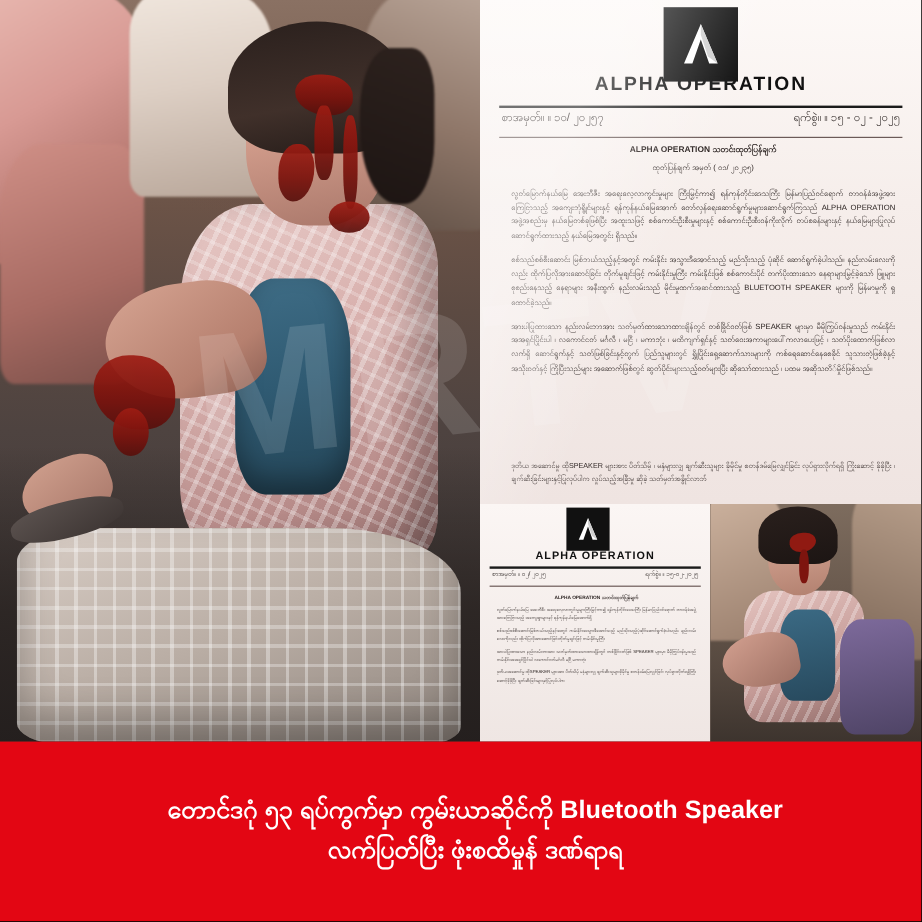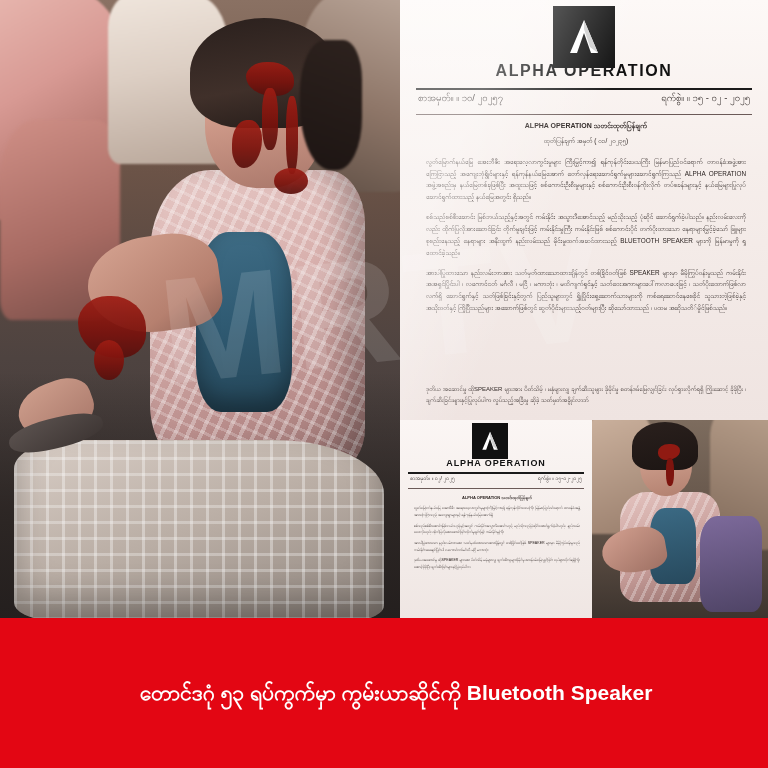--- a/index.html
+++ b/index.html
@@ -439,15 +439,16 @@
     <div class="pr-blood1"></div>
     <div class="pr-blood2"></div>
   </div>
 
   <div class="watermark">
     <div class="wm-text">MRTV</div>
   </div>
 
   <div class="caption">
     <div class="caption-line">တောင်ဒဂုံ ၅၃ ရပ်ကွက်မှာ ကွမ်းယာဆိုင်ကို Bluetooth Speaker</div>
+    <div class="caption-line">လက်ပြတ်ပြီး ဖုံးစထိမှုန် ဒဏ်ရာရ</div>
   </div>
 
 </div>
 
 </body></html>

